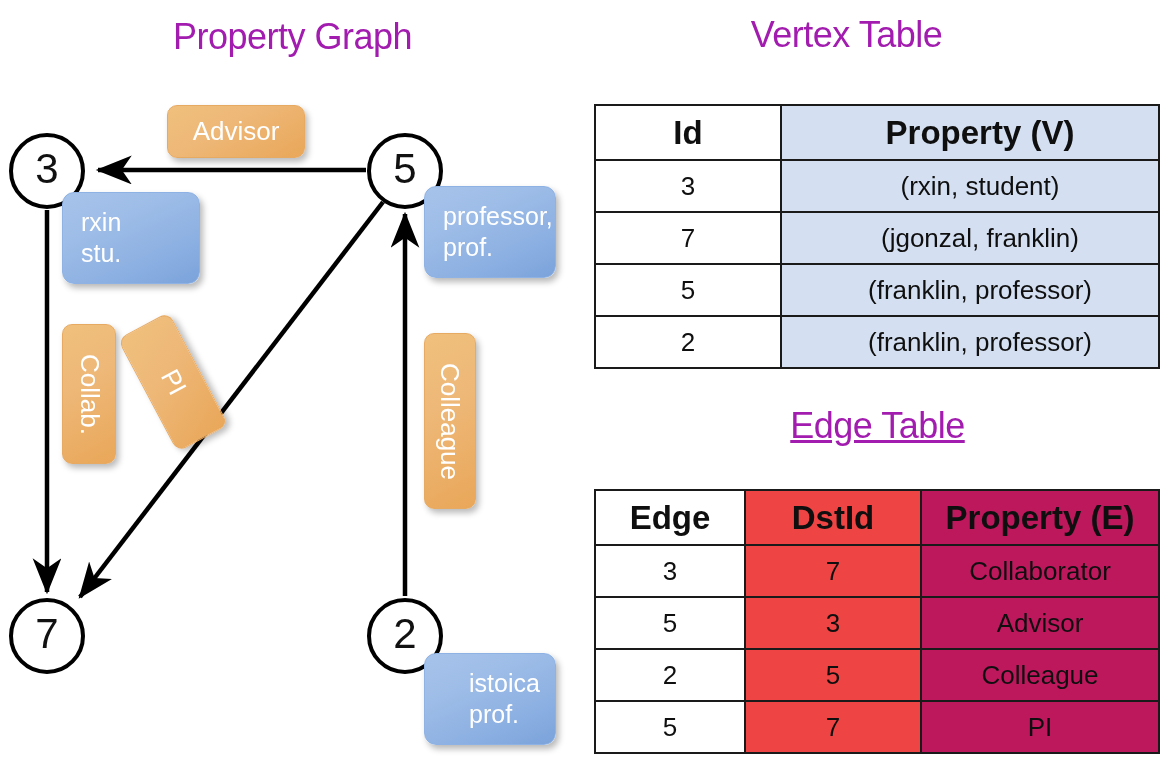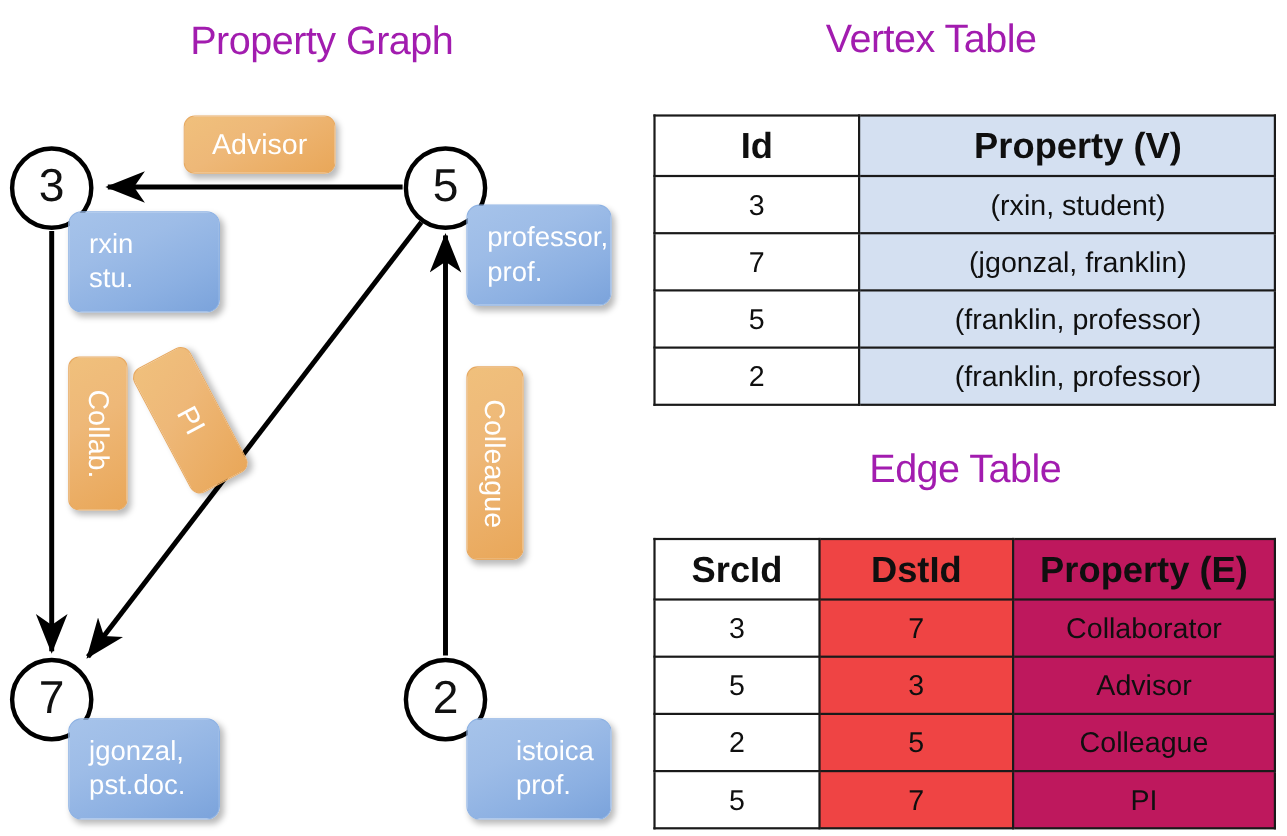--- a/index.html
+++ b/index.html
@@ -20,21 +20,21 @@
   .title {
     position: absolute;
     font-weight: 400;
     font-size: 36px;
     letter-spacing: -0.5px;
     white-space: nowrap;
     color: #a21caf;
   }
   #title-property-graph { left: 0;   top: 16px; width: 585px; text-align: center; }
   #title-vertex-table   { left: 554px; top: 14px; width: 585px; text-align: center; }
-  #title-edge-table     { left: 585px; top: 405px; width: 585px; text-align: center; }
+  #title-edge-table     { left: 585px; top: 405px; width: 585px; text-align: center; text-decoration: underline; }
 
   
   #graph-panel {
     position: absolute;
     left: 0; top: 0;
     width: 585px; height: 760px;
   }
   #graph-edges {
     position: absolute;
     left: 0; top: 0;
@@ -188,24 +188,20 @@
   </div>
 
   <div class="prop-box" id="propbox-rxin">
     <div>rxin</div>
     <div>stu.</div>
   </div>
   <div class="prop-box" id="propbox-franklin">
     <div>professor,</div>
     <div>prof.</div>
   </div>
-  <div class="prop-box" id="propbox-jgonzal">
-    <div>jgonzal,</div>
-    <div>pst.doc.</div>
-  </div>
   <div class="prop-box" id="propbox-istoica">
     <div>istoica</div>
     <div>prof.</div>
   </div>
 
   <div class="edge-label" id="edgelabel-advisor">
     <span>Advisor</span>
   </div>
   <div class="edge-label" id="edgelabel-collab">
     <span class="vtext">Collab.</span>
@@ -241,21 +237,21 @@
     <tr>
       <td class="col-id">2</td>
       <td class="col-prop">(franklin, professor)</td>
     </tr>
   </tbody>
 </table>
 
 <table class="data-table" id="edge-table">
   <thead>
     <tr>
-      <th class="col-src">SrcId</th>
+      <th class="col-src">Edge</th>
       <th class="col-dst">DstId</th>
       <th class="col-prop">Property (E)</th>
     </tr>
   </thead>
   <tbody>
     <tr>
       <td class="col-src">3</td>
       <td class="col-dst">7</td>
       <td class="col-prop">Collaborator</td>
     </tr>

